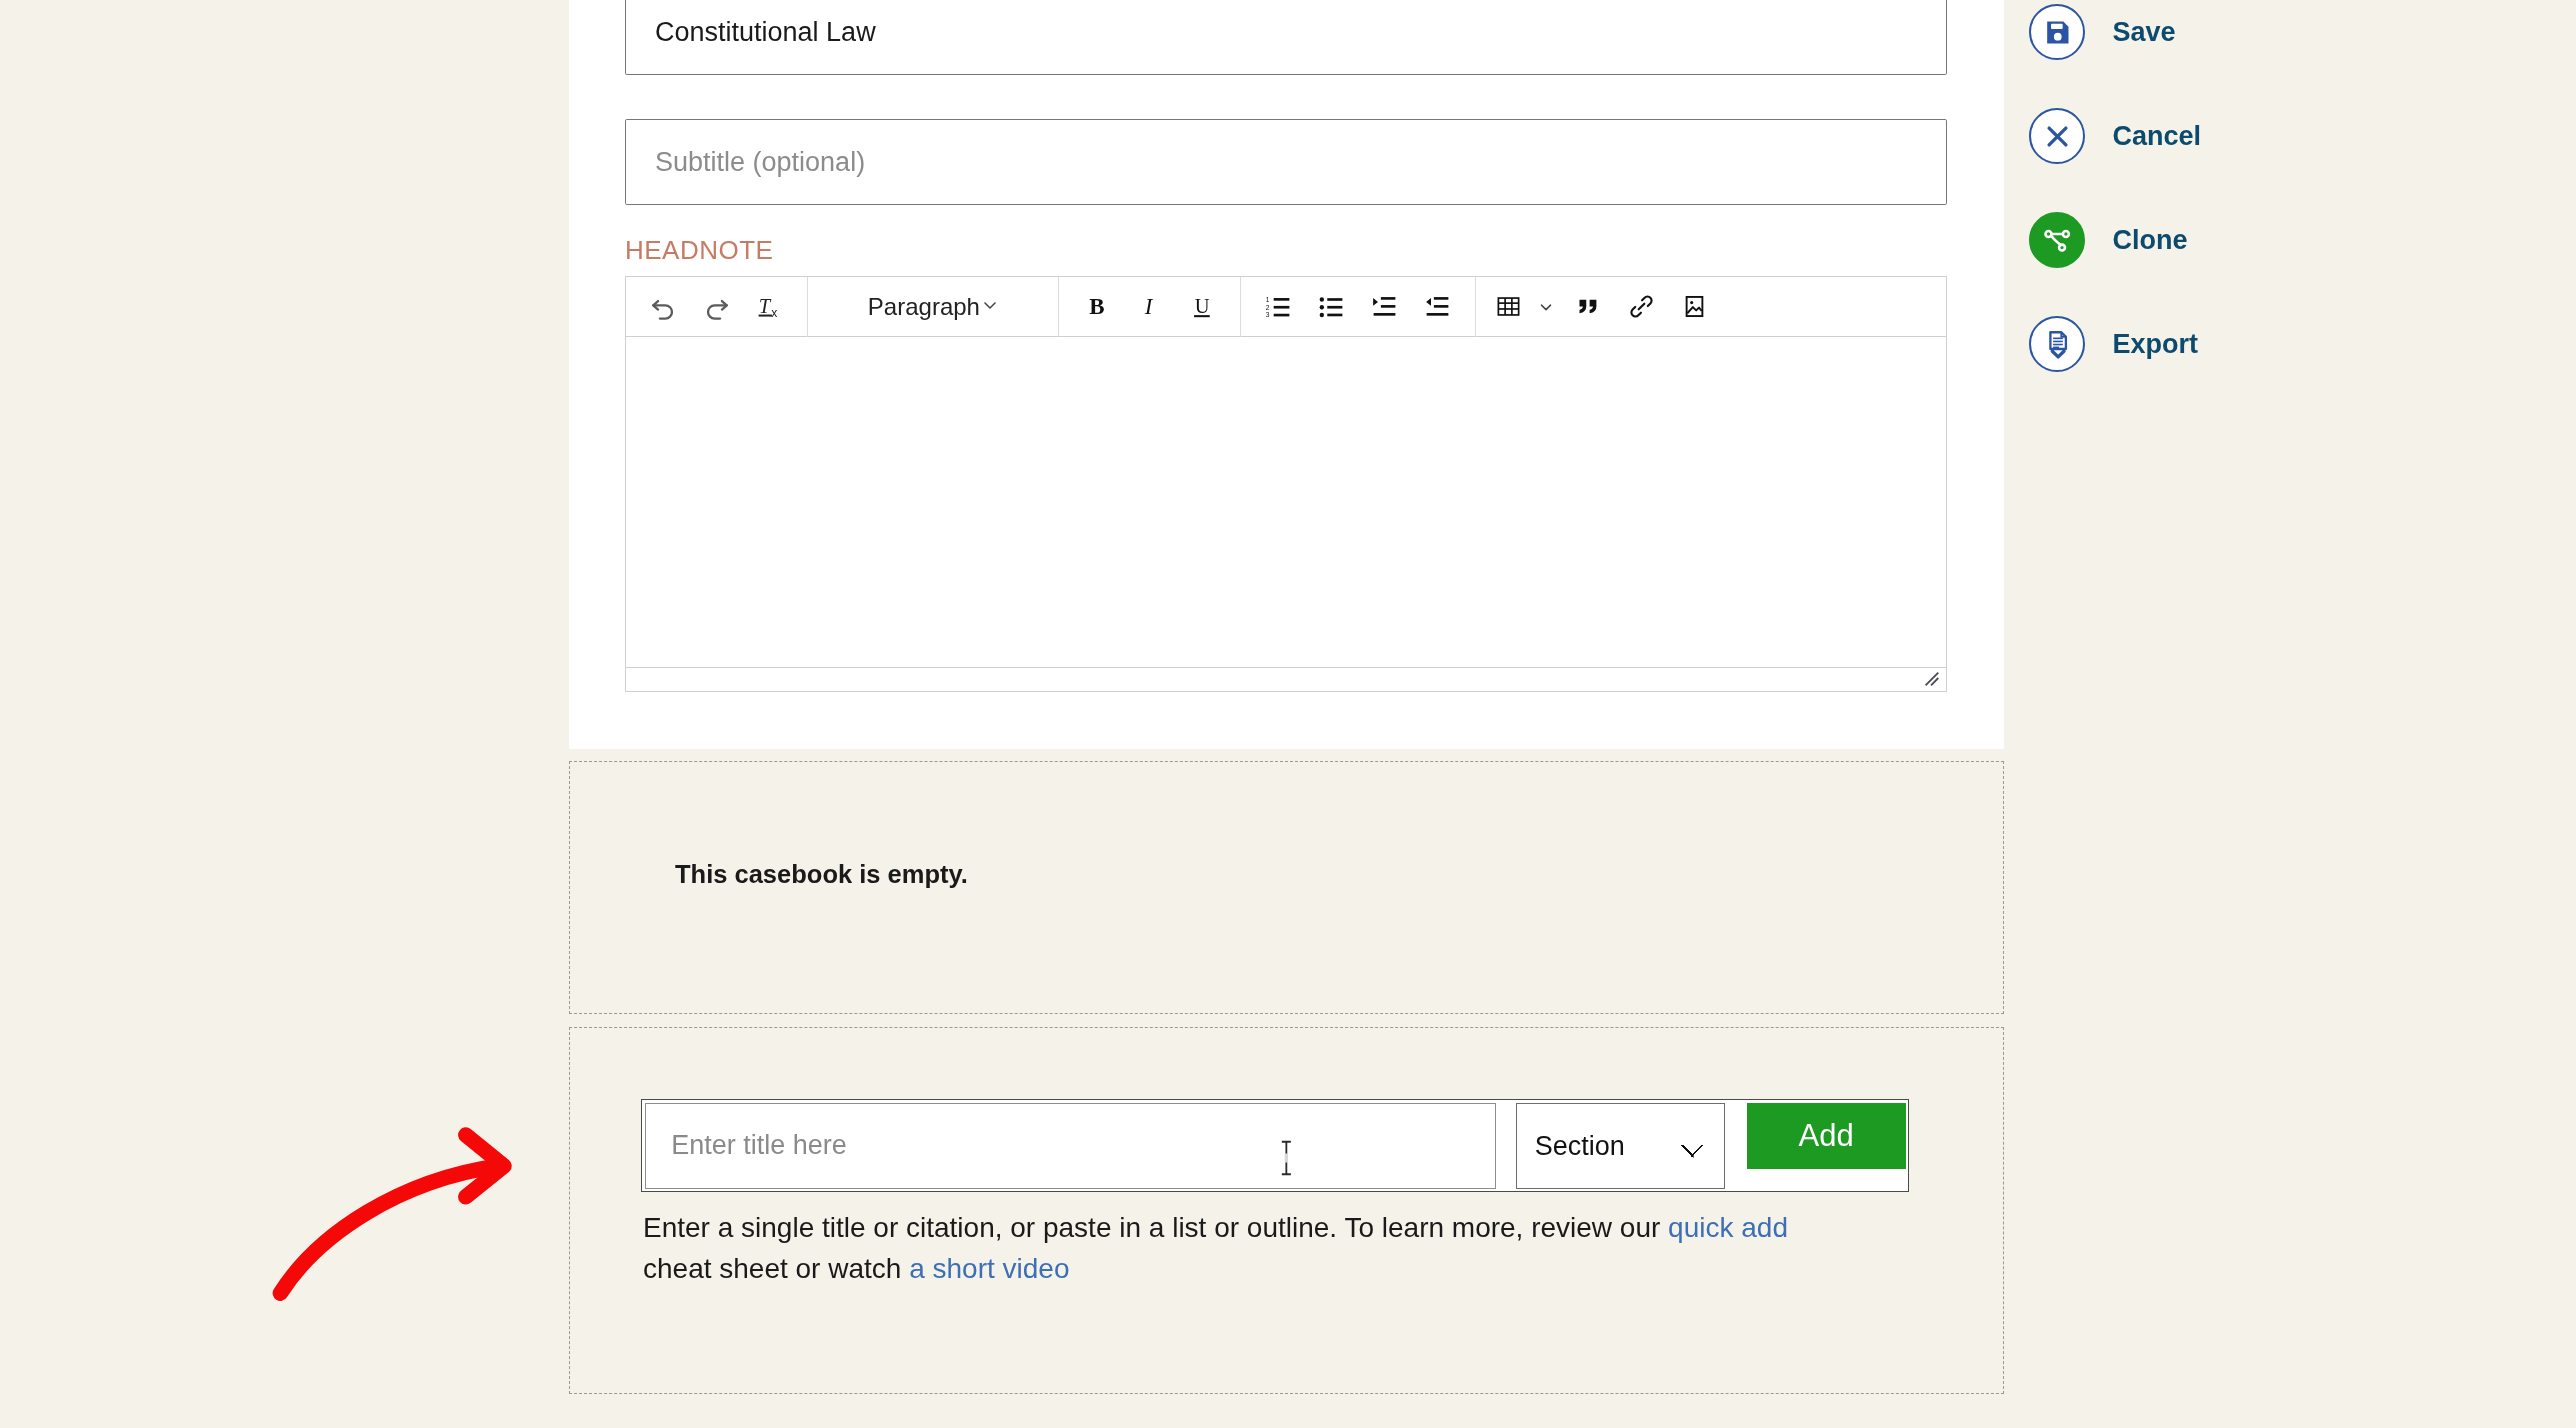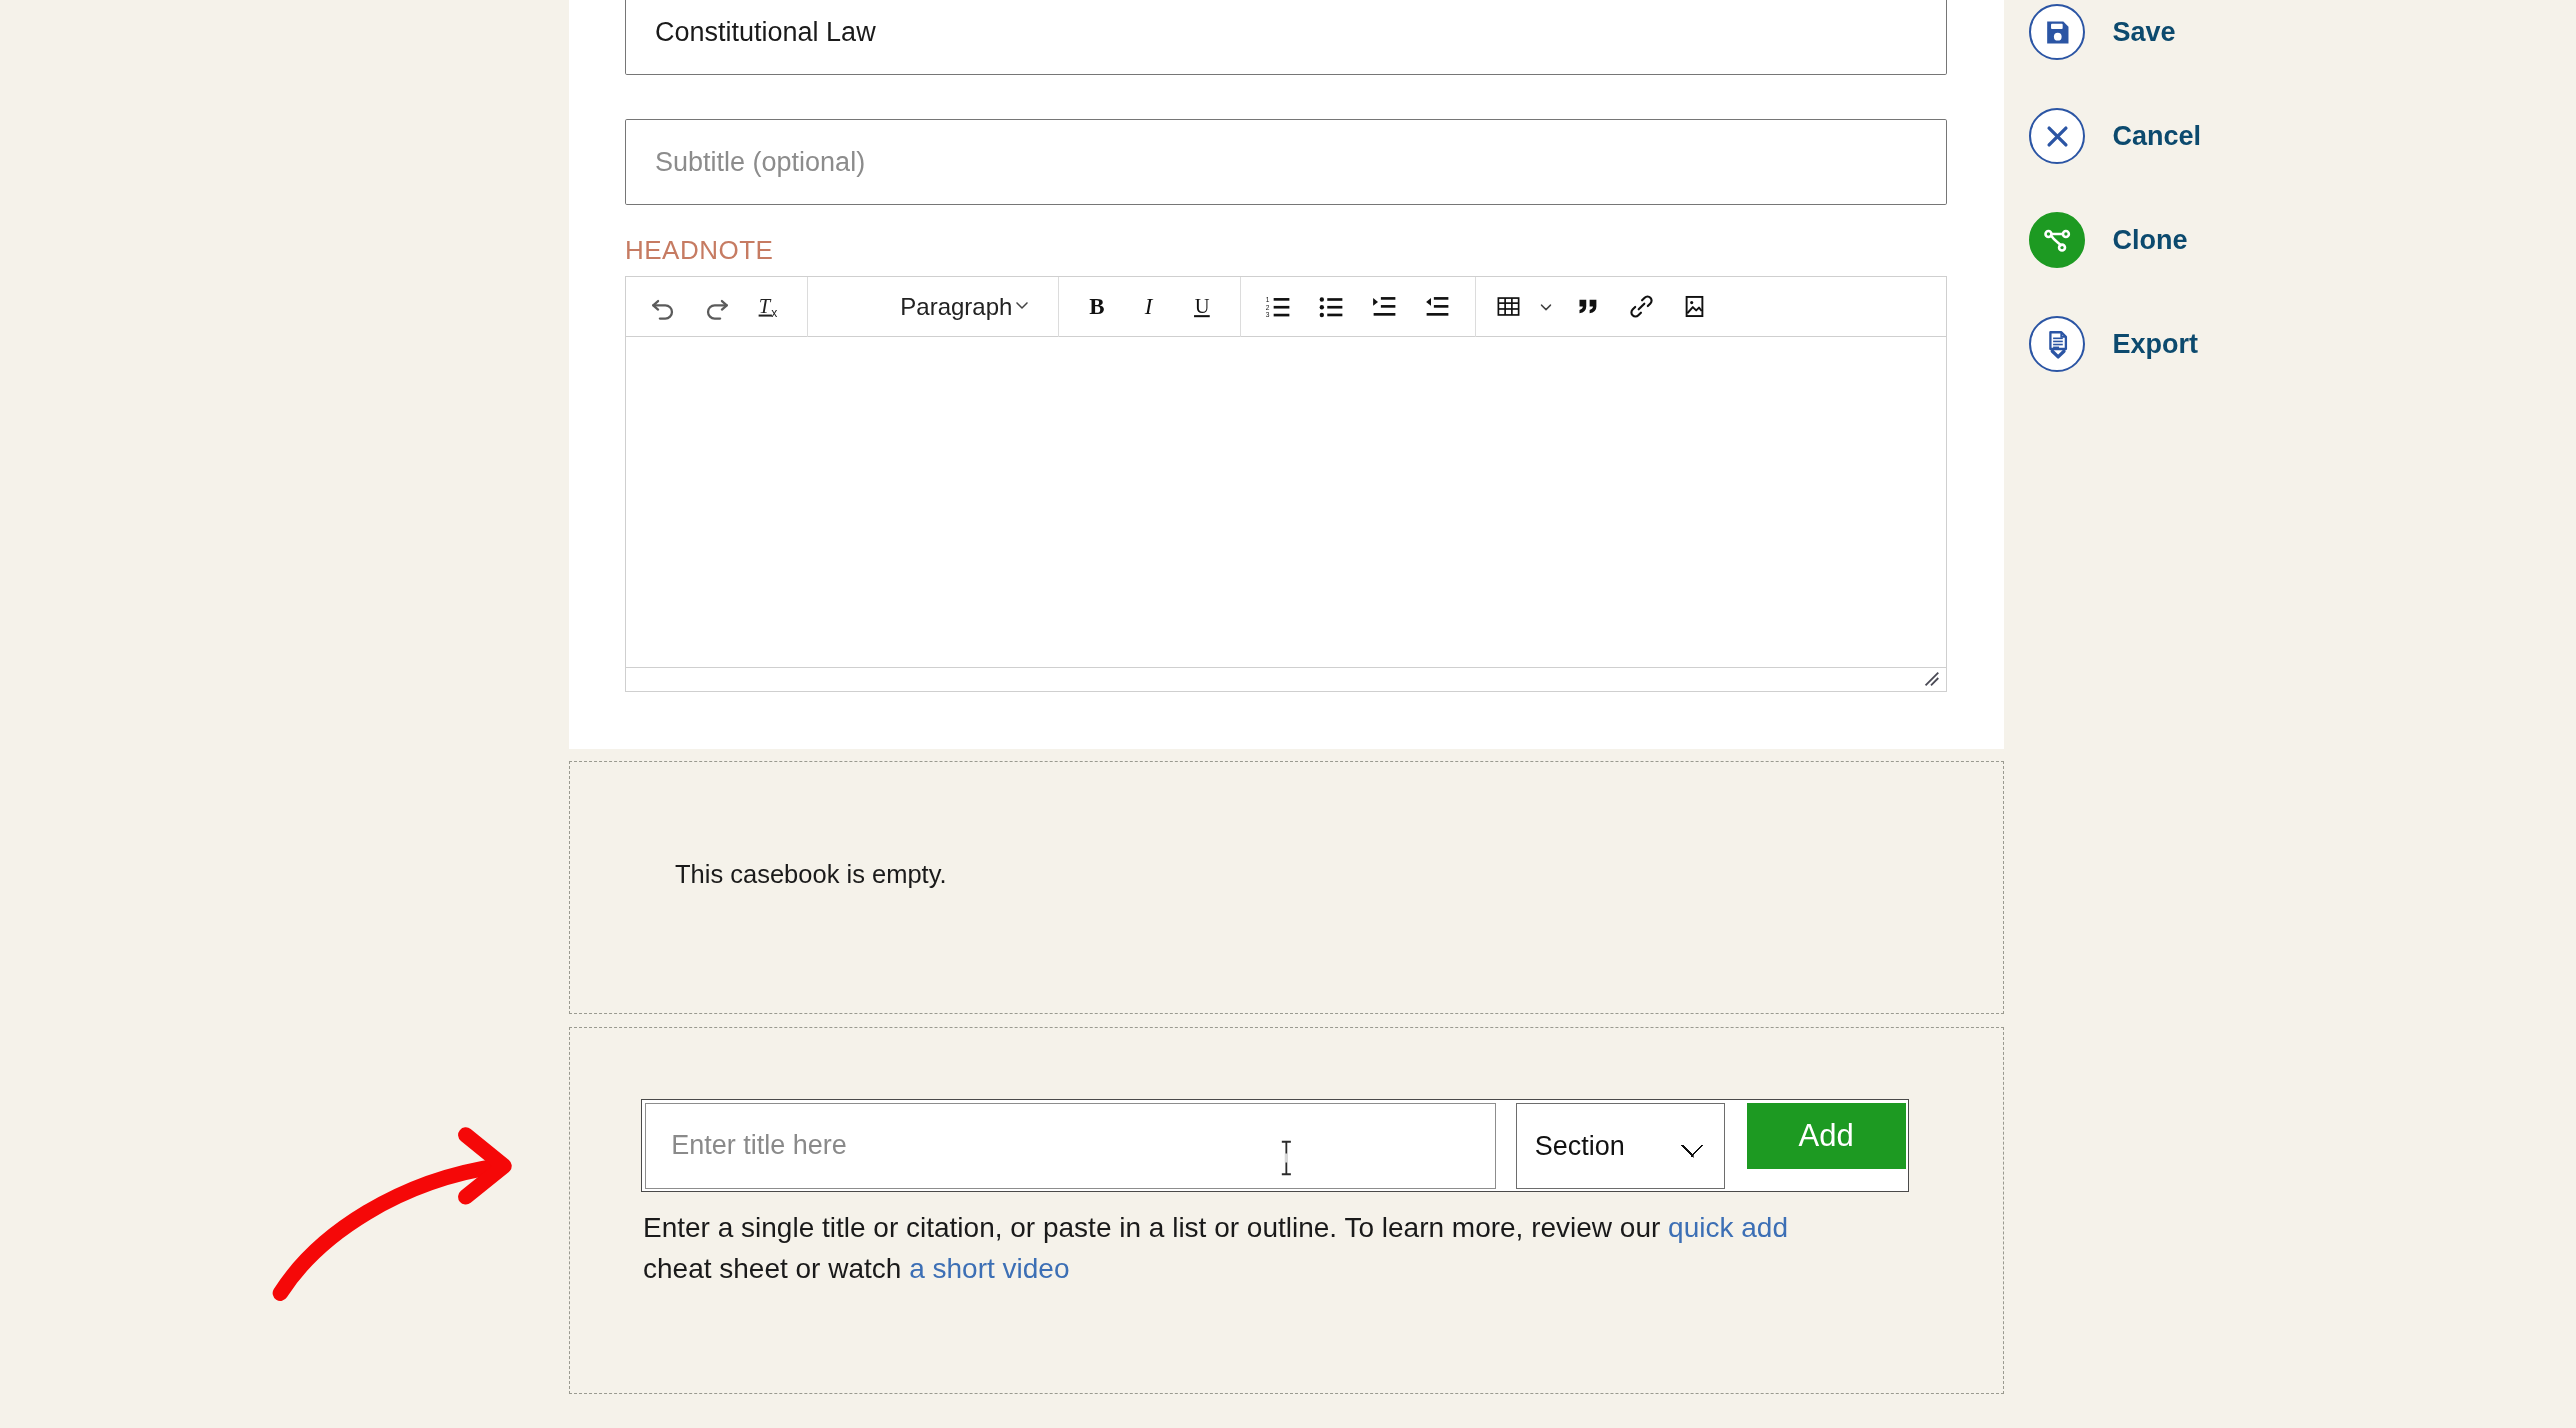--- a/index.html
+++ b/index.html
@@ -82,21 +82,21 @@
   .tb-group.last { border-right: none; }
   .tb-btn {
     width: 53px; height: 51px;
     display: flex; align-items: center; justify-content: center;
     cursor: pointer;
     background: transparent; border: none;
     color: #111;
   }
   .tb-btn svg { display: block; }
   .tb-select {
-    display: flex; align-items: center; justify-content: flex-end;
+    display: flex; align-items: center; justify-content: center;
     width: 228px; height: 51px;
     padding: 0 14.6px 0 16.4px;
     font-size: 24px; color: #222;
     cursor: pointer;
   }
   .tb-select .cap { font-family: "Liberation Sans", sans-serif; }
   .editor-body {
     height: 330px;
     background: #fff;
   }
@@ -116,20 +116,21 @@
   .dashed-panel {
     position: absolute;
     border: 1.8px dashed #9a9a90;
     background: #F5F2EA;
   }
   .empty-panel {
     left: 569px;
     top: 761px;
     width: 1435px;
     height: 253px;
+    font-weight: bold;
   }
   .empty-text {
     position: absolute;
     left: 105px;
     top: 98px;
     font-size: 25.5px;
     color: #1a1a1a;
   }
   .quickadd-panel {
     left: 569px;

